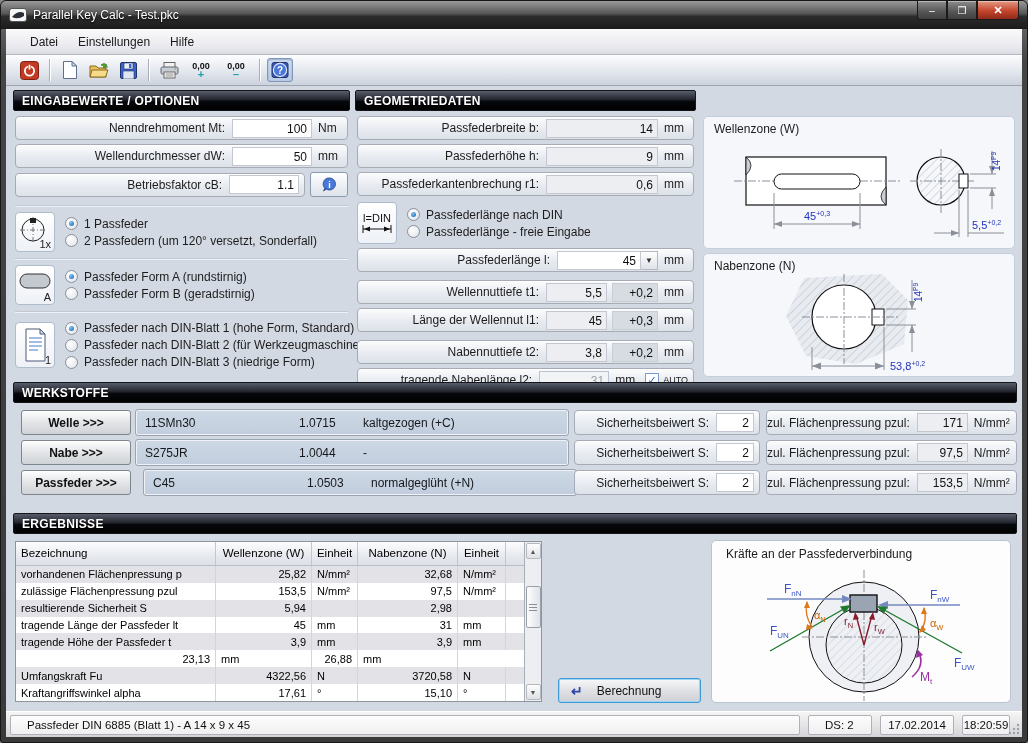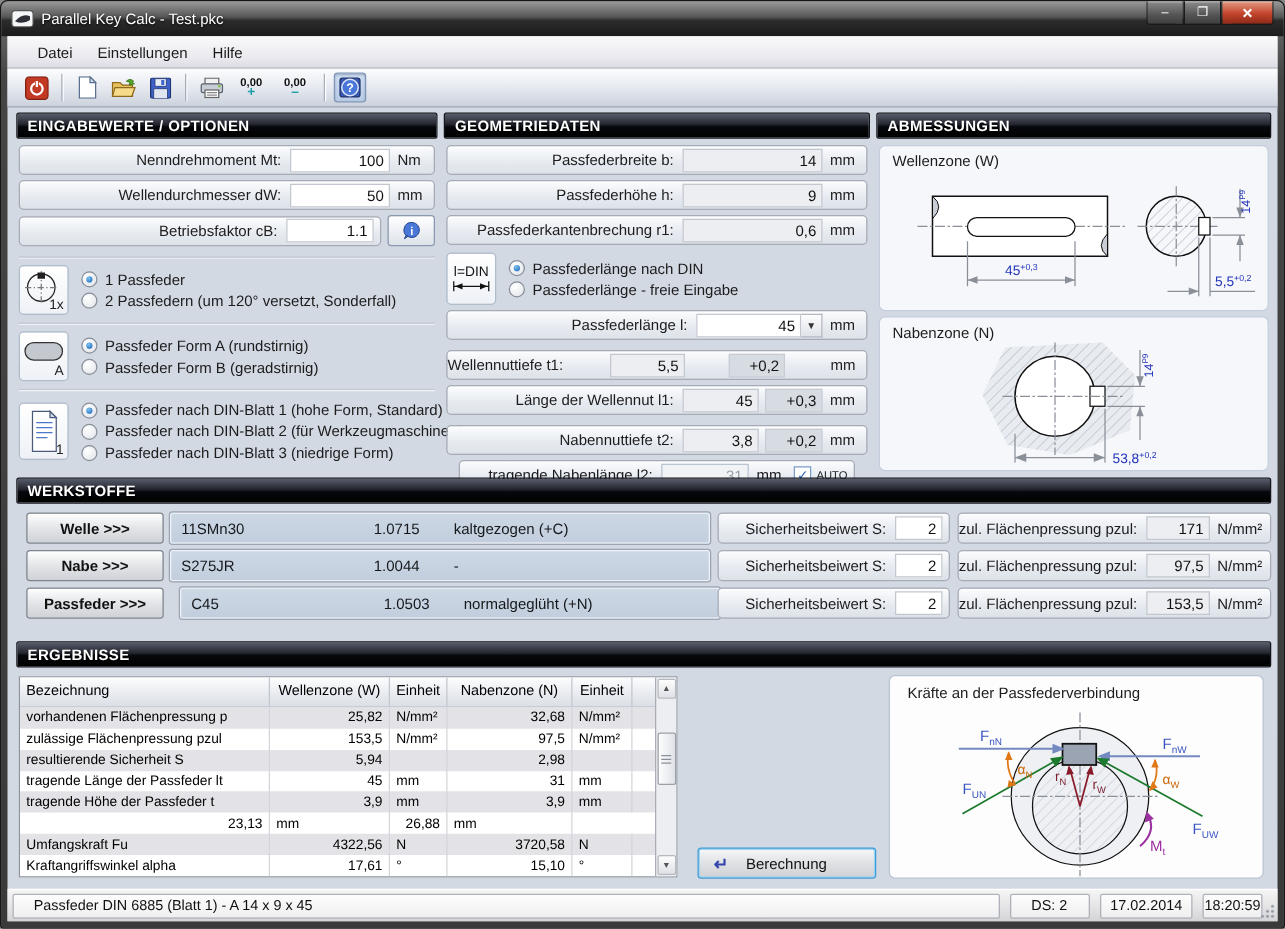--- a/index.html
+++ b/index.html
@@ -323,50 +323,47 @@
               <span class="radio-text">Passfederlänge - freie Eingabe</span>
             </div>
           </div>
         </div>
         <div class="pill" style="margin:0 2px 8px 2px;">
           <span class="pill-label">Passfederlänge l:</span>
           <span class="field" style="width:84px;">45</span>
           <span class="ddbtn">▼</span>
           <span class="unit">mm</span>
         </div>
-        <div class="pill" style="margin:0 2px 4px 2px;gap:30px;">
+        <div class="pill" style="margin:0 2px 4px 2px;">
           <span class="pill-label">Wellennuttiefe t1:</span>
           <span class="field ro" style="width:61px;">5,5</span>
           <span class="field tol" style="width:46px;margin-left:5px;">+0,2</span>
           <span class="unit">mm</span>
         </div>
         <div class="pill" style="margin:0 2px 8px 2px;">
           <span class="pill-label">Länge der Wellennut l1:</span>
           <span class="field ro" style="width:61px;">45</span>
           <span class="field tol" style="width:46px;margin-left:5px;">+0,3</span>
           <span class="unit">mm</span>
         </div>
         <div class="pill" style="margin:0 2px 4px 2px;">
           <span class="pill-label">Nabennuttiefe t2:</span>
           <span class="field ro" style="width:61px;">3,8</span>
           <span class="field tol" style="width:46px;margin-left:5px;">+0,2</span>
           <span class="unit">mm</span>
         </div>
-        <div class="pill" style="margin:0 12px;">
+        <div class="pill" style="margin:0 2px;">
           <span class="pill-label">tragende Nabenlänge l2:</span>
           <span class="field dis" style="width:70px;">31</span>
           <span class="unit" style="width:36px;">mm</span>
           <span style="width:14px;height:14px;border:1px solid #7a9cc8;background:#fff;display:inline-flex;align-items:center;justify-content:center;font-size:11px;color:#2a66b8;margin-right:4px;">✓</span>
           <span style="font-size:9px;color:#222;">AUTO</span>
         </div>
       </div>
 
-      <div class="sect-head" style="left:695px;top:4px;width:316px;">
-        <span>ABMESSUNGEN</span>
-      </div>
       <div class="dim-box" style="left:697px;top:30px;width:312px;height:133px;">
         <span class="dim-label">Wellenzone (W)</span>
         <svg width="310" height="110" viewBox="0 0 310 110" style="position:absolute;left:0;top:20px;">
           <defs>
             <pattern id="hatch" patternUnits="userSpaceOnUse" width="6" height="6" patternTransform="rotate(45)">
               <line x1="0" y1="0" x2="0" y2="6" stroke="#b9bfca" stroke-width="1.1"></line>
             </pattern>
           </defs>
 
           <rect x="42" y="20" width="140" height="48" fill="#fff" stroke="#111" stroke-width="1.2"></rect>

